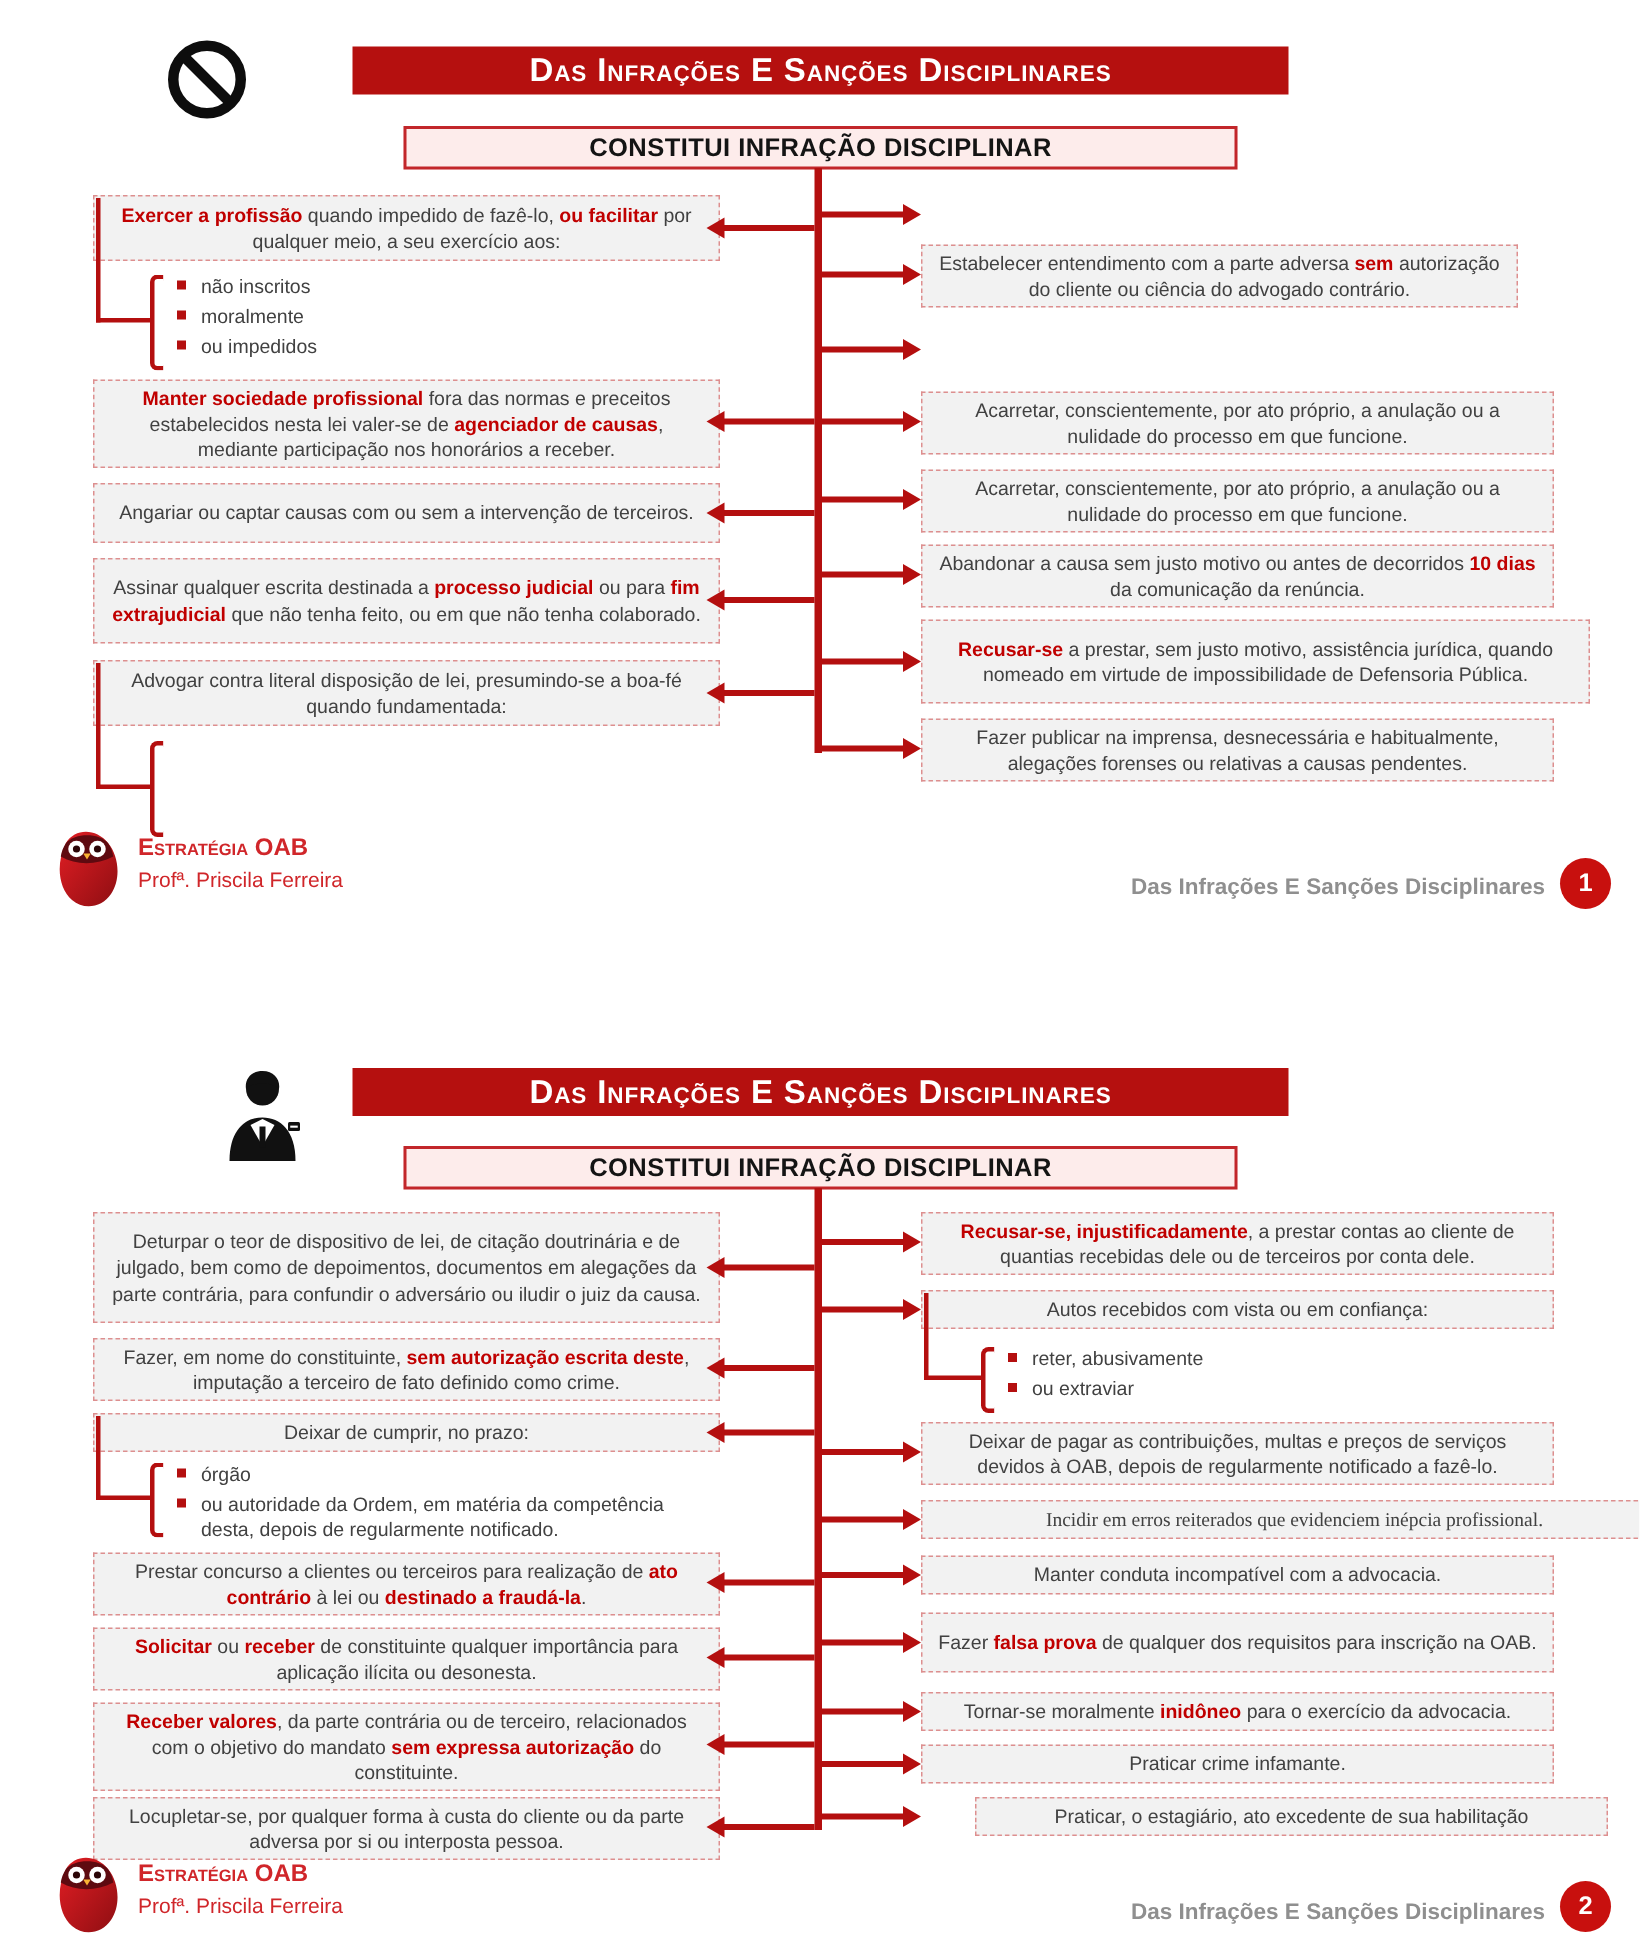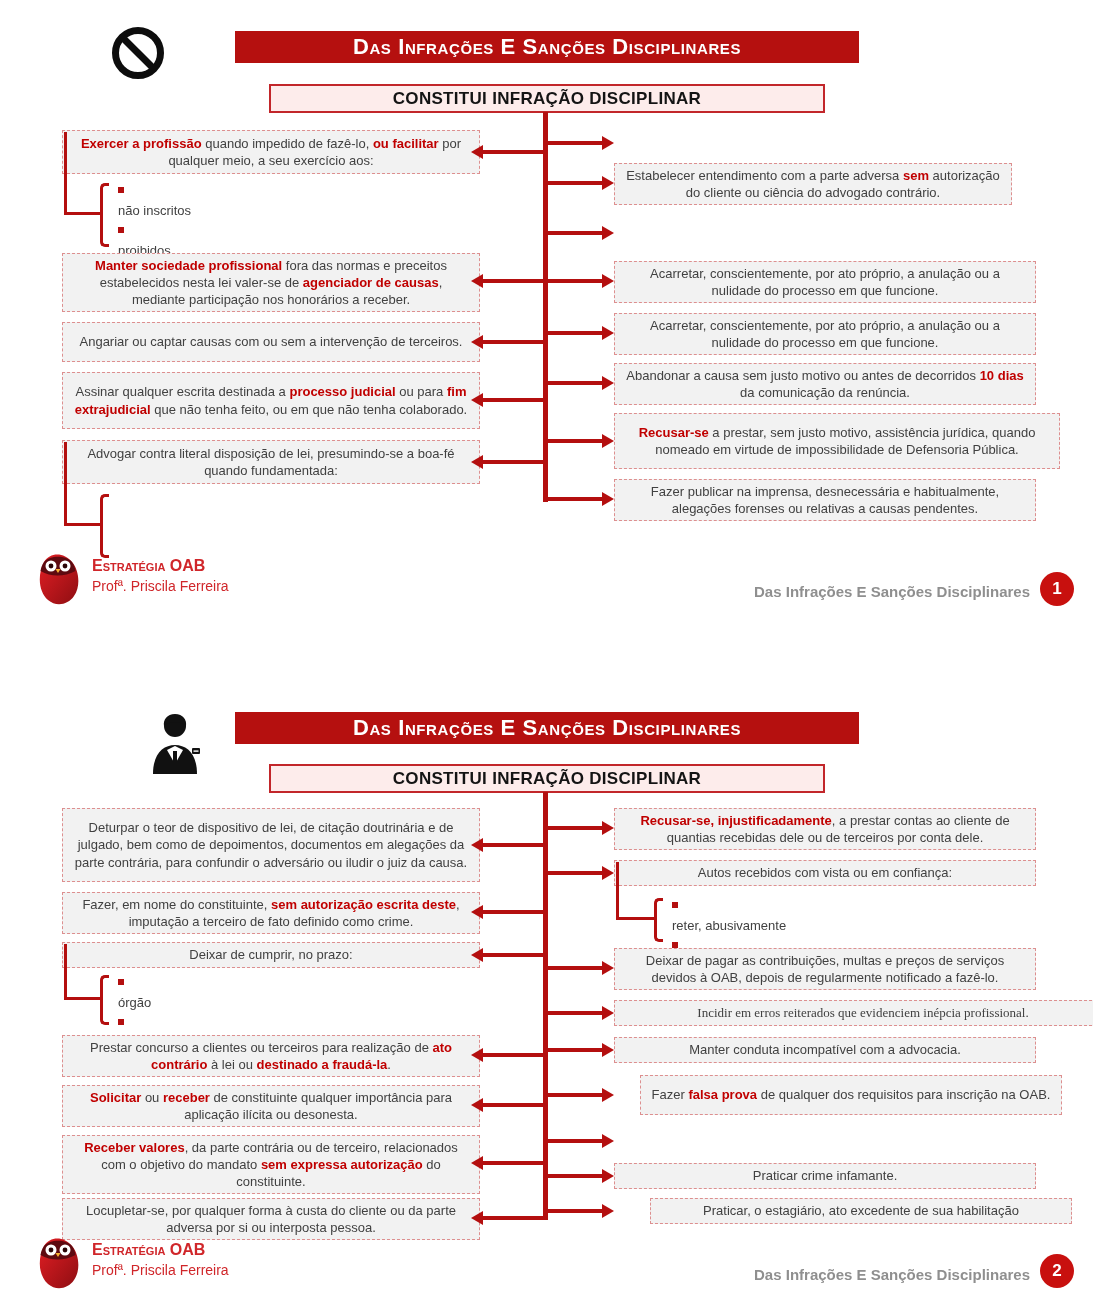--- a/index.html
+++ b/index.html
@@ -16,21 +16,21 @@
   .spine{background:#b40f0f;width:5px;}
   .arrow{height:4px;background:#b40f0f;}
   .arrow.aleft::before{content:"";position:absolute;left:-11px;top:-5px;width:0;height:0;
           border:7px solid transparent;border-left:0;border-right:12px solid #b40f0f;}
   .arrow.aright::after{content:"";position:absolute;right:-11px;top:-5px;width:0;height:0;
           border:7px solid transparent;border-right:0;border-left:12px solid #b40f0f;}
   .elbow{border-left:3px solid #b40f0f;border-bottom:3px solid #b40f0f;}
   .bracket{width:9px;border-left:3px solid #b40f0f;border-top:3px solid #b40f0f;
           border-bottom:3px solid #b40f0f;border-radius:5px 0 0 5px;}
   .bullets{display:flex;flex-direction:column;gap:3px;color:#414141;font-size:13px;line-height:1.3;}
-  .bullet-item{display:flex;gap:10px;align-items:flex-start;text-align:right;flex-direction:column;}
+  .bullet-item{display:flex;gap:10px;align-items:flex-start;text-align:left;}
   .bullet-item .sq{width:6px;height:6px;background:#b40f0f;margin-top:4px;flex:none;}
   .ban{width:52px;height:52px;border:7px solid #0d0d0d;border-radius:50%;}
   .ban::before{content:"";position:absolute;left:50%;top:50%;width:7px;height:44px;background:#0d0d0d;
           transform:translate(-50%,-50%) rotate(-45deg);}
   .brand1{font-variant:small-caps;font-weight:700;color:#d0262a;font-size:16px;line-height:1.2;}
   .brand2{color:#d0262a;font-size:14px;line-height:1.3;}
   .chapter{font-weight:700;color:#8f8f8f;font-size:15px;}
   .pagenum{width:34px;height:34px;background:#c8100e;border-radius:50%;color:#fff;font-weight:700;
           font-size:17px;display:flex;align-items:center;justify-content:center;}
 </style>
@@ -49,21 +49,21 @@
     </div>
   <div class="abs elbow" style="left:64px;top:132px;width:36px;height:83px;"></div>
   <div class="abs bracket" style="left:100px;top:183px;height:64px;"></div>
   <div class="abs bullets" style="left:118px;top:183px;width:340px;">
     <div class="bullet-item">
         <span class="sq"></span>
         <span>não inscritos</span>
       </div>
     <div class="bullet-item">
         <span class="sq"></span>
-        <span>proibidos</span>
+        <span>moralmente</span>
       </div>
     <div class="bullet-item">
         <span class="sq"></span>
         <span>ou impedidos</span>
       </div>
   </div>
   <div class="abs box" style="left:62px;top:253px;width:418px;min-height:57px;">
       <span><span class="rd">Manter sociedade profissional</span><span> fora das normas e preceitos estabelecidos nesta lei valer-se de </span><span class="rd">agenciador de causas</span><span>, mediante participação nos honorários a receber.</span></span>
     </div>
   <div class="abs box" style="left:62px;top:322px;width:418px;min-height:40px;">
@@ -198,22 +198,25 @@
   </div>
   <div class="abs box" style="left:614px;top:948px;width:422px;min-height:40px;">
       <span><span>Deixar de pagar as contribuições, multas e preços de serviços devidos à OAB, depois de regularmente notificado a fazê-lo.</span></span>
     </div>
   <div class="abs box" style="left:614px;top:1000px;width:498px;min-height:26px;font-family:Liberation Serif, serif;">
       <span><span>Incidir em erros reiterados que evidenciem inépcia profissional.</span></span>
     </div>
   <div class="abs box" style="left:614px;top:1037px;width:422px;min-height:26px;">
       <span><span>Manter conduta incompatível com a advocacia.</span></span>
     </div>
-  <div class="abs box" style="left:614px;top:1075px;width:422px;min-height:40px;margin-left:26px;">
+  <div class="abs box" style="left:614px;top:1075px;width:422px;min-height:40px;">
       <span><span>Fazer </span><span class="rd">falsa prova</span><span> de qualquer dos requisitos para inscrição na OAB.</span></span>
+    </div>
+  <div class="abs box" style="left:614px;top:1128px;width:422px;min-height:26px;">
+      <span><span>Tornar-se moralmente </span><span class="rd">inidôneo</span><span> para o exercício da advocacia.</span></span>
     </div>
   <div class="abs box" style="left:614px;top:1163px;width:422px;min-height:26px;">
       <span><span>Praticar crime infamante.</span></span>
     </div>
   <div class="abs box" style="left:614px;top:1198px;width:422px;min-height:26px;margin-left:36px;">
       <span><span>Praticar, o estagiário, ato excedente de sua habilitação</span></span>
     </div>
 
   <div class="abs arrow aleft" style="left:482px;top:843px;width:61px;"></div>
   <div class="abs arrow aleft" style="left:482px;top:910px;width:61px;"></div>

